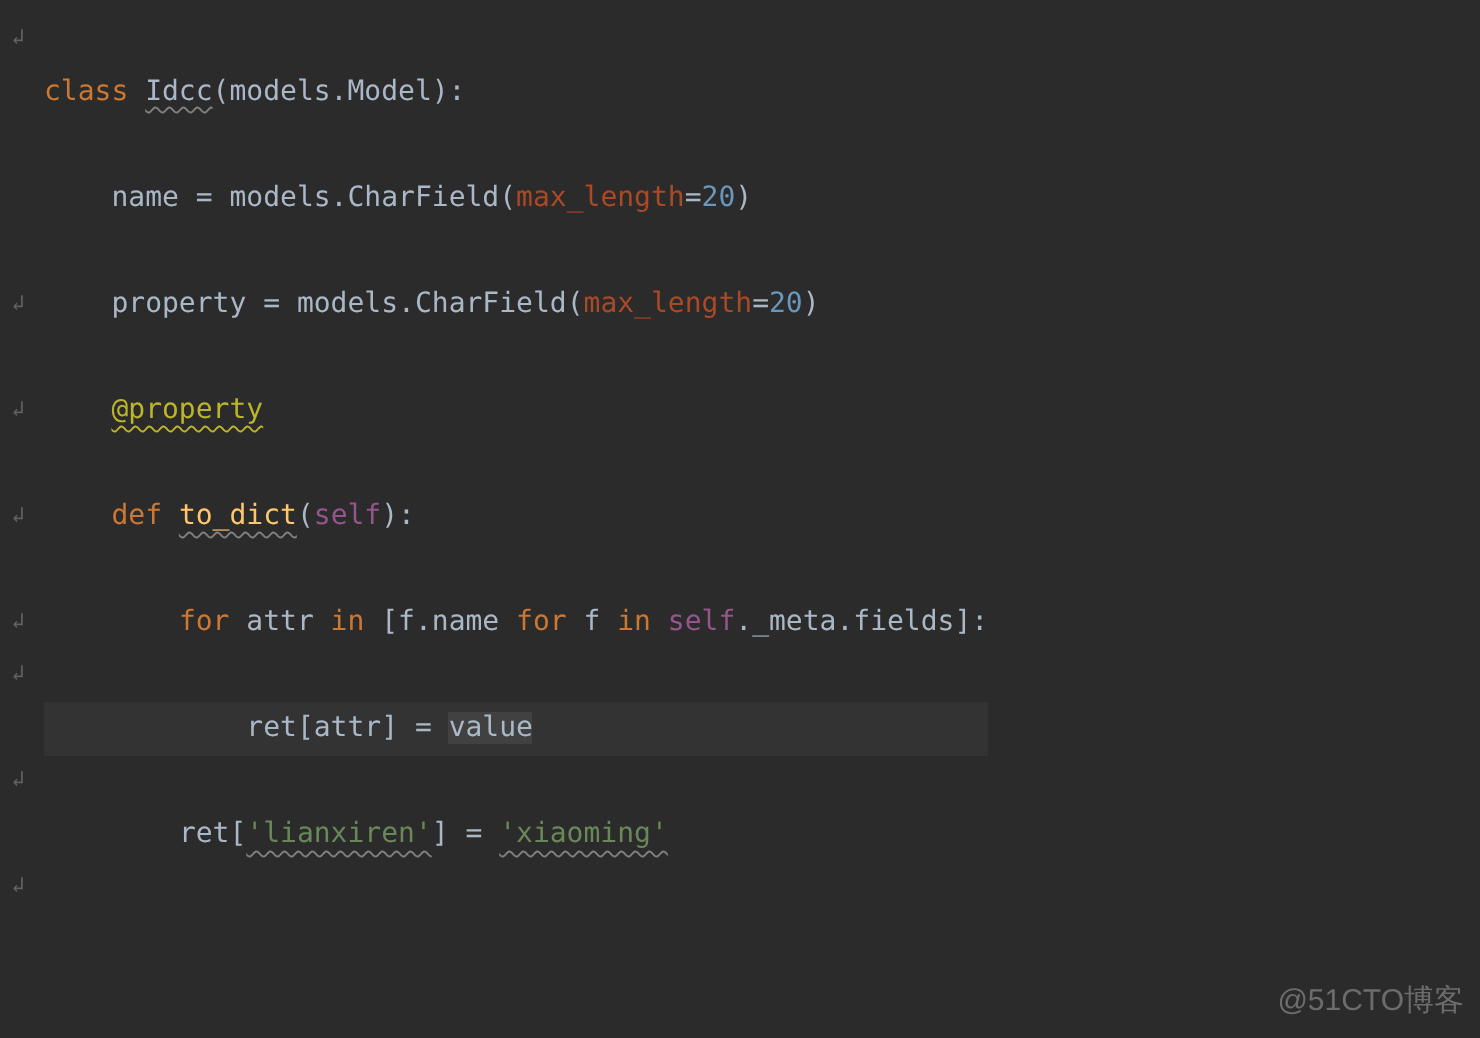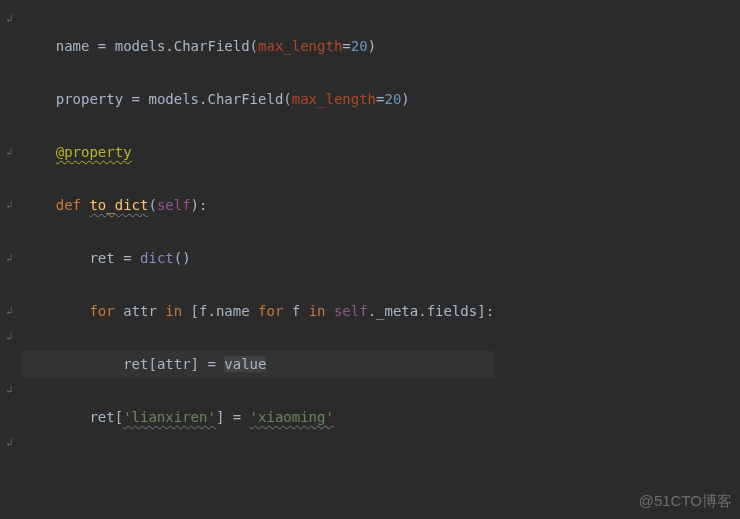--- a/index.html
+++ b/index.html
@@ -79,25 +79,25 @@
     <div class="gutter-mark">↲</div>
     <div class="gutter-mark"></div>
     <div class="gutter-mark">↲</div>
     <div class="gutter-mark">↲</div>
     <div class="gutter-mark"></div>
     <div class="gutter-mark">↲</div>
     <div class="gutter-mark"></div>
     <div class="gutter-mark">↲</div>
   </div>
   <div class="code">
+<div class="line"><span class="kw">class </span><span class="cls wavy">Idcc</span><span class="par">(models.Model):</span></div>
 <div class="line"><span>    </span><span>name</span><span> = </span><span>models.</span><span class="">CharField</span><span>(</span><span class="named">max_length</span><span>=</span><span class="num">20</span><span>)</span></div>
 <div class="line"><span>    </span><span>property</span><span> = </span><span>models.</span><span>CharField</span><span>(</span><span class="named">max_length</span><span>=</span><span class="num">20</span><span>)</span></div>
 <div class="line"><span>    </span><span class="dec wavy-y">@property</span></div>
 <div class="line"><span>    </span><span class="kw">def </span><span class="fn wavy">to_dict</span><span>(</span><span class="self">self</span><span>):</span></div>
-<div class="line"><span>        </span><span>ret</span><span> = </span><span class="builtin">dict</span><span>()</span></div>
 <div class="line"><span>        </span><span class="kw">for </span><span>attr</span><span class="kw"> in </span><span>[</span><span>f</span><span>.name </span><span class="kw">for </span><span>f</span><span class="kw"> in </span><span class="self">self</span><span>._meta.fields]:</span></div>
 <div class="line hl"><span>            </span><span>ret[</span><span>attr</span><span>] = </span><span class="hl-bg">value</span></div>
 <div class="line"><span>        </span><span>ret[</span><span class="str wavy">'lianxiren'</span><span>] = </span><span class="str wavy">'xiaoming'</span></div>
 
 
 
 
 
   </div>
 </div>

